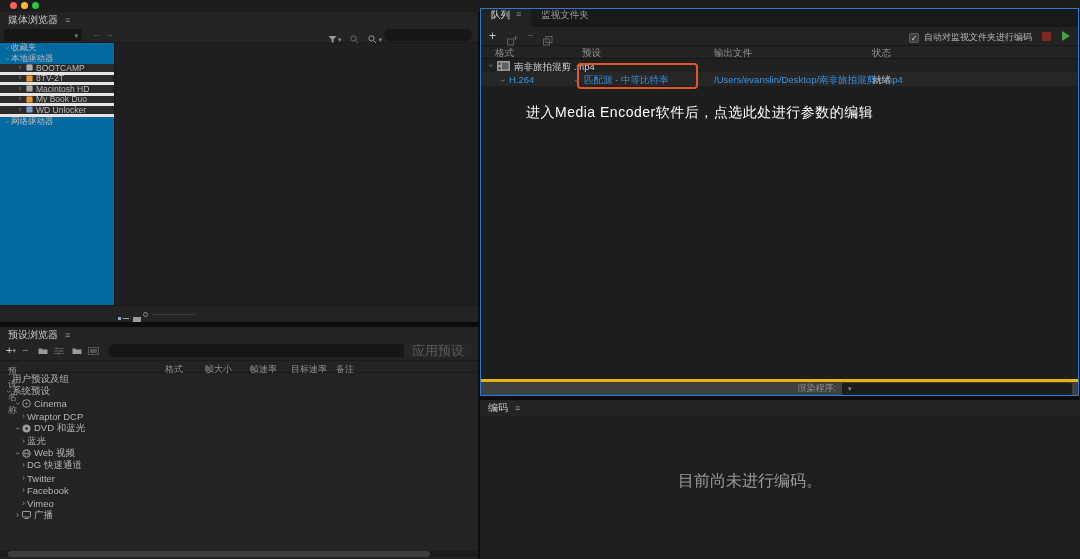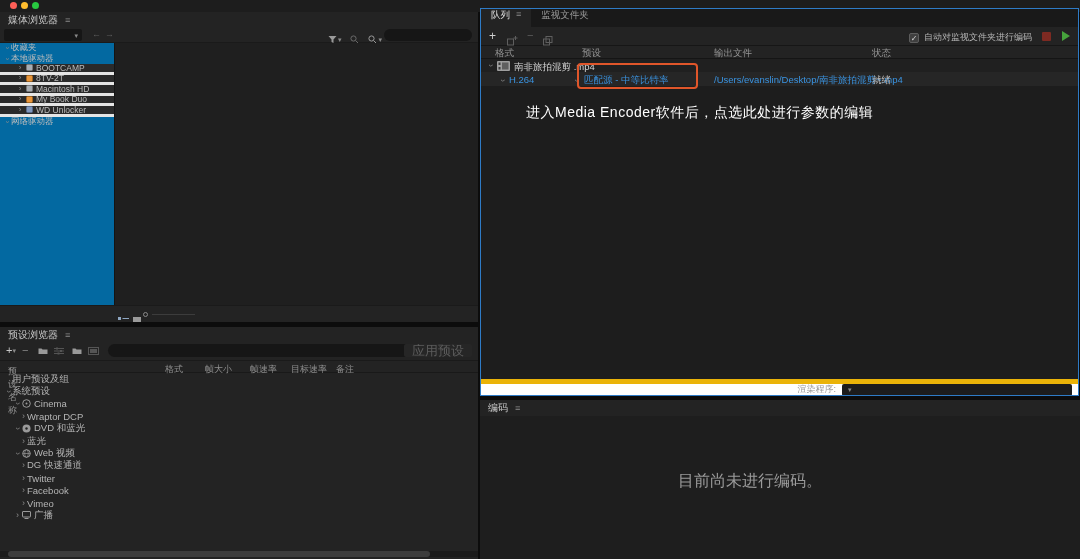--- a/index.html
+++ b/index.html
@@ -74,21 +74,21 @@
   #q-stop{position:absolute;right:27px;top:5px;width:9px;height:9px;background:#7d2a22;border-radius:1px}
   #q-play{position:absolute;right:8px;top:4px;width:0;height:0;border-left:8px solid #46a33c;border-top:5px solid transparent;border-bottom:5px solid transparent}
   #q-colhead{position:relative;height:13px;background:#232323;font-size:9.5px;color:#949494;border-bottom:1px solid #151515}
   #q-colhead span{position:absolute;top:1px}
   .qrow{position:relative;font-size:9.5px}
   #q-row1{height:13px;background:#202020;color:#d6d6d6}
   #q-row2{height:14px;background:#262626}
   .qcell{position:absolute;top:2px}
   #q-orange-box{position:absolute;left:96px;top:54px;width:121px;height:26px;border:2px solid #e0562a;border-radius:4px;pointer-events:none}
   #q-annotation{position:absolute;left:45px;top:95px;font-size:14px;color:#ffffff;letter-spacing:.5px}
-  #q-bottom{position:absolute;left:0;right:0;bottom:0;height:16px;background:#ffffff;border-top:5px solid #eab308;display:flex;align-items:center;justify-content:flex-end;gap:6px;padding-right:6px;font-size:9px}
+  #q-bottom{position:absolute;left:0;right:0;bottom:0;height:16px;background:#404040;border-top:3px solid #eab308;display:flex;align-items:center;justify-content:flex-end;gap:6px;padding-right:6px;font-size:9px}
   #q-renderer-label{color:#949494}
   #q-renderer{width:230px;height:12px;background:#1c1c1c;border-radius:2px;display:flex;align-items:center;justify-content:space-between;padding:0 6px;color:#c9c9c9}
 
   
   #encoding-panel{left:480px;top:400px;width:600px;height:159px}
   #enc-content{position:absolute;top:16px;left:0;right:0;bottom:0;background:#1e1e1e;display:flex;align-items:center;justify-content:center}
   #enc-msg{font-size:16px;color:#9b9b9b;transform:translate(-30px,-6px)}
 </style>
 </head>
 <body>

